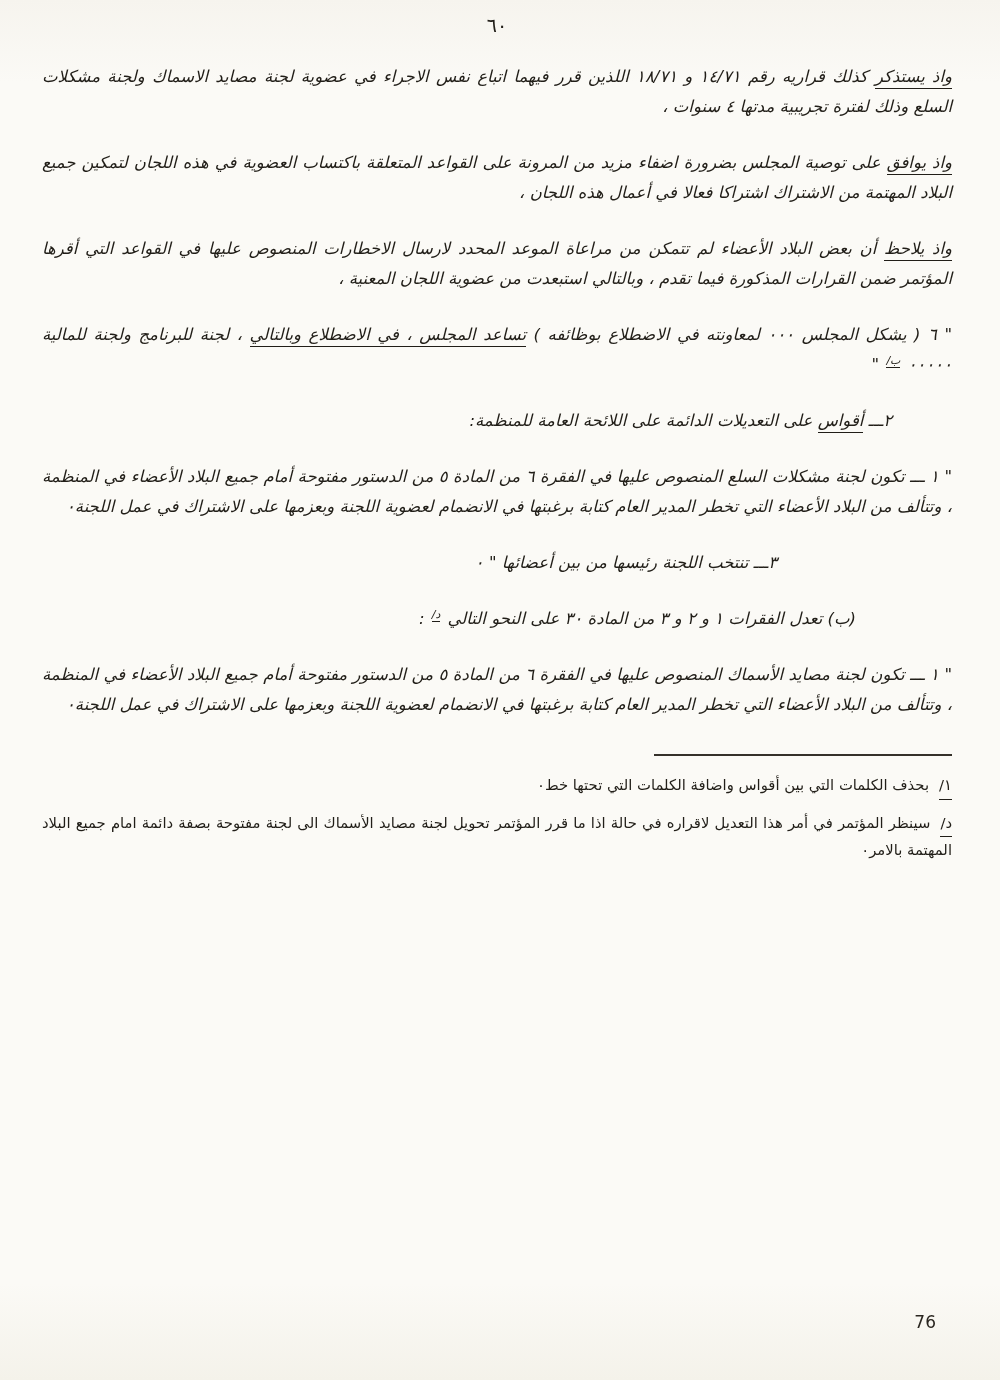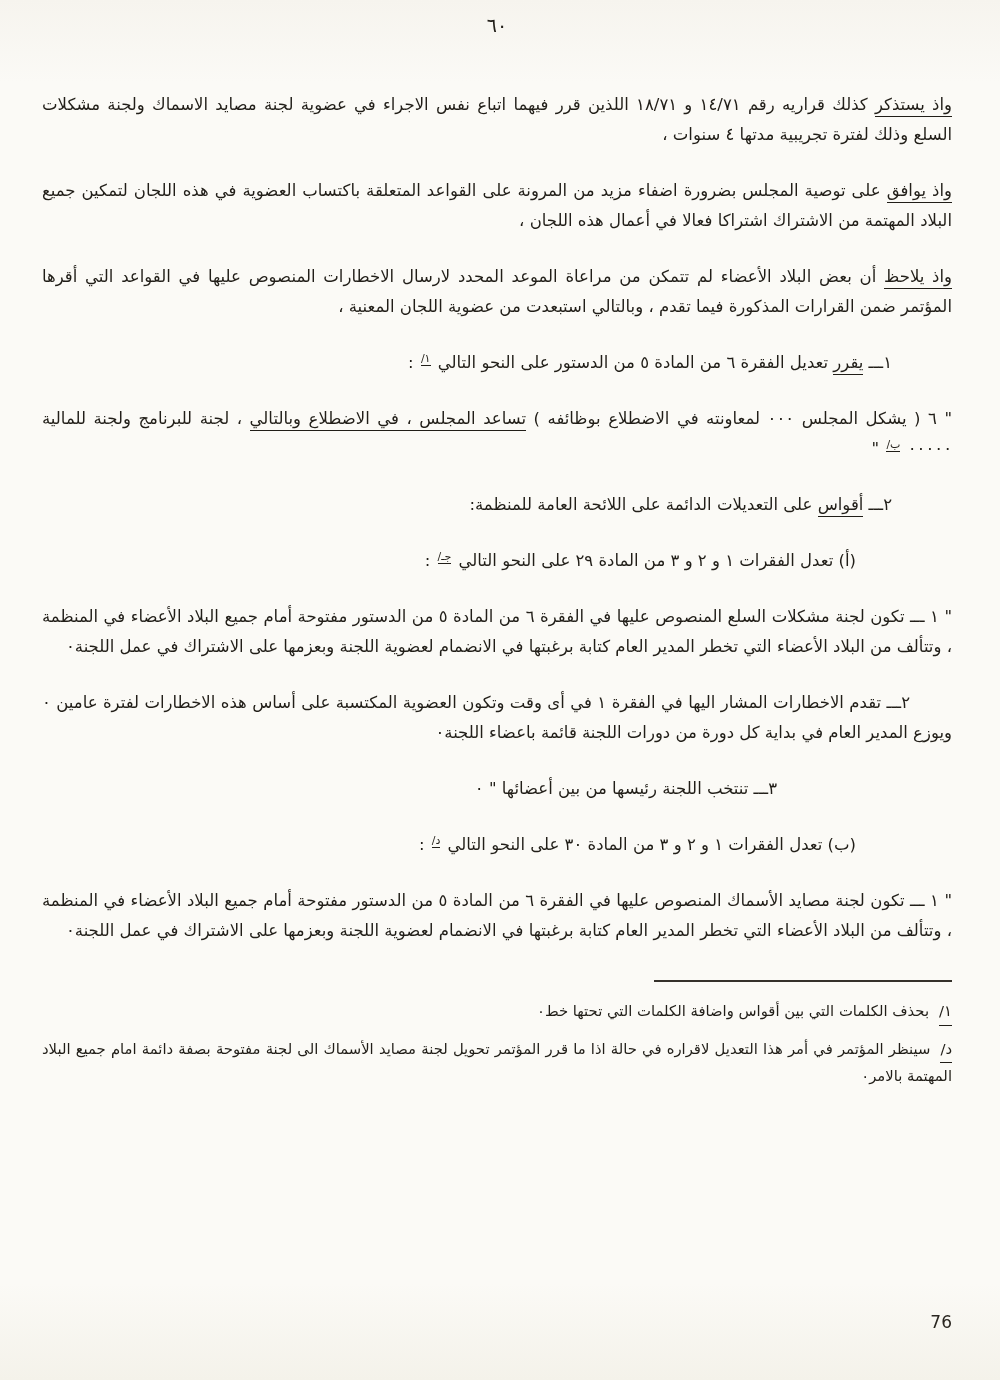--- a/index.html
+++ b/index.html
@@ -15,32 +15,33 @@
     box-sizing: border-box;
     padding: 14px 48px 0 42px;
     direction: rtl;
     color: #211e18;
     background: linear-gradient(180deg, #f6f4ee 0%, #fbfaf6 6%, #fbfaf6 93%, #f4f2ea 100%);
     font-family: "DejaVu Sans", sans-serif;
     overflow: hidden;
   }
   .page-head {
     text-align: center;
-    margin-bottom: 54px;
+    margin-bottom: 26px;
   }
   .page-num-top {
     font-size: 19px;
     letter-spacing: 2px;
   }
   .doc-body .p {
     font-size: 16.5px;
     line-height: 1.82;
     margin: 0 0 26px 0;
     text-align: justify;
     text-justify: inter-word;
+    font-style: italic;
   }
   .indent-1 { padding-right: 60px; }
   .indent-2 { padding-right: 96px; }
   .indent-3 { padding-right: 175px; text-align: right; }
   .ti { text-indent: 42px; }
   .gap-top { margin-top: 36px; }
   .u {
     border-bottom: 1.5px solid currentColor;
     padding-bottom: 2px;
   }
@@ -66,48 +67,45 @@
   }
   .fn-marker {
     display: inline-block;
     margin-left: 10px;
     border-bottom: 1px solid currentColor;
     padding-bottom: 1px;
   }
   .page-num-bottom {
     position: absolute;
     bottom: 48px;
-    right: 48px;
+    right: 64px;
     font-size: 17px;
     direction: ltr;
     color: #2a2620;
   }
 </style>
 </head>
 <body>
 
 <div class="page">
 
   <div class="page-head">
     <span class="page-num-top">٦٠</span>
   </div>
 
   <div class="doc-body">
     <p class="p"><span class="u">واذ يستذكر</span><span> كذلك قراريه رقم ١٤/٧١ و ١٨/٧١ اللذين قرر فيهما اتباع نفس الاجراء في عضوية لجنة مصايد الاسماك ولجنة مشكلات السلع وذلك لفترة تجريبية مدتها ٤ سنوات ،</span></p>
     <p class="p"><span class="u">واذ يوافق</span><span> على توصية المجلس بضرورة اضفاء مزيد من المرونة على القواعد المتعلقة باكتساب العضوية في هذه اللجان لتمكين جميع البلاد المهتمة من الاشتراك اشتراكا فعالا في أعمال هذه اللجان ،</span></p>
     <p class="p"><span class="u">واذ يلاحظ</span><span> أن بعض البلاد الأعضاء لم تتمكن من مراعاة الموعد المحدد لارسال الاخطارات المنصوص عليها في القواعد التي أقرها المؤتمر ضمن القرارات المذكورة فيما تقدم ، وبالتالي استبعدت من عضوية اللجان المعنية ،</span></p>
 
-    <p class="p indent-1 gap-top"><span>١ـــ  </span><span class="u">يقرر</span><span> تعديل الفقرة ٦ من المادة ٥ من الدستور على النحو التالي </span><span class="sup">١/</span><span> :</span></p>
     <p class="p"><span>" ٦ ( يشكل المجلس ٠٠٠ لمعاونته في الاضطلاع بوظائفه ) </span><span class="u">تساعد المجلس ، في الاضطلاع وبالتالي</span><span> ، لجنة للبرنامج ولجنة للمالية ٠٠٠٠٠ </span><span class="sup">ب/</span><span> "</span></p>
 
     <p class="p indent-1"><span>٢ـــ  </span><span class="u">أقواس</span><span> على التعديلات الدائمة على اللائحة العامة للمنظمة:</span></p>
-    <p class="p indent-2"><span>(أ)  تعدل الفقرات ١ و ٢ و ٣ من المادة ٢٩ على النحو التالي </span><span class="sup">جـ/</span><span> :</span></p>
 
     <p class="p"><span>" ١ ـــ  تكون لجنة مشكلات السلع المنصوص عليها في الفقرة ٦ من المادة ٥ من الدستور مفتوحة أمام جميع البلاد الأعضاء في المنظمة ، وتتألف من البلاد الأعضاء التي تخطر المدير العام كتابة برغبتها في الانضمام لعضوية اللجنة وبعزمها على الاشتراك في عمل اللجنة٠</span></p>
-    <p class="p ti"><span>٢ـــ  تقدم الاخطارات المشار اليها في الفقرة ١ في أى وقت وتكون العضوية المكتسبة على أساس هذه الاخطارات لفترة عامين ٠ ويوزع المدير العام في بداية كل دورة من دورات اللجنة قائمة باعضاء اللجنة٠</span></p>
     <p class="p indent-3"><span>٣ـــ  تنتخب اللجنة رئيسها من بين أعضائها " ٠</span></p>
 
     <p class="p indent-2"><span>(ب)  تعدل الفقرات ١ و ٢ و ٣ من المادة ٣٠ على النحو التالي </span><span class="sup">د/</span><span> :</span></p>
     <p class="p"><span>" ١ ـــ  تكون لجنة مصايد الأسماك المنصوص عليها في الفقرة ٦ من المادة ٥ من الدستور مفتوحة أمام جميع البلاد الأعضاء في المنظمة ، وتتألف من البلاد الأعضاء التي تخطر المدير العام كتابة برغبتها في الانضمام لعضوية اللجنة وبعزمها على الاشتراك في عمل اللجنة٠</span></p>
   </div>
 
   <div class="footnote-rule"></div>
 
   <div class="footnotes">
     <p class="footnote">

